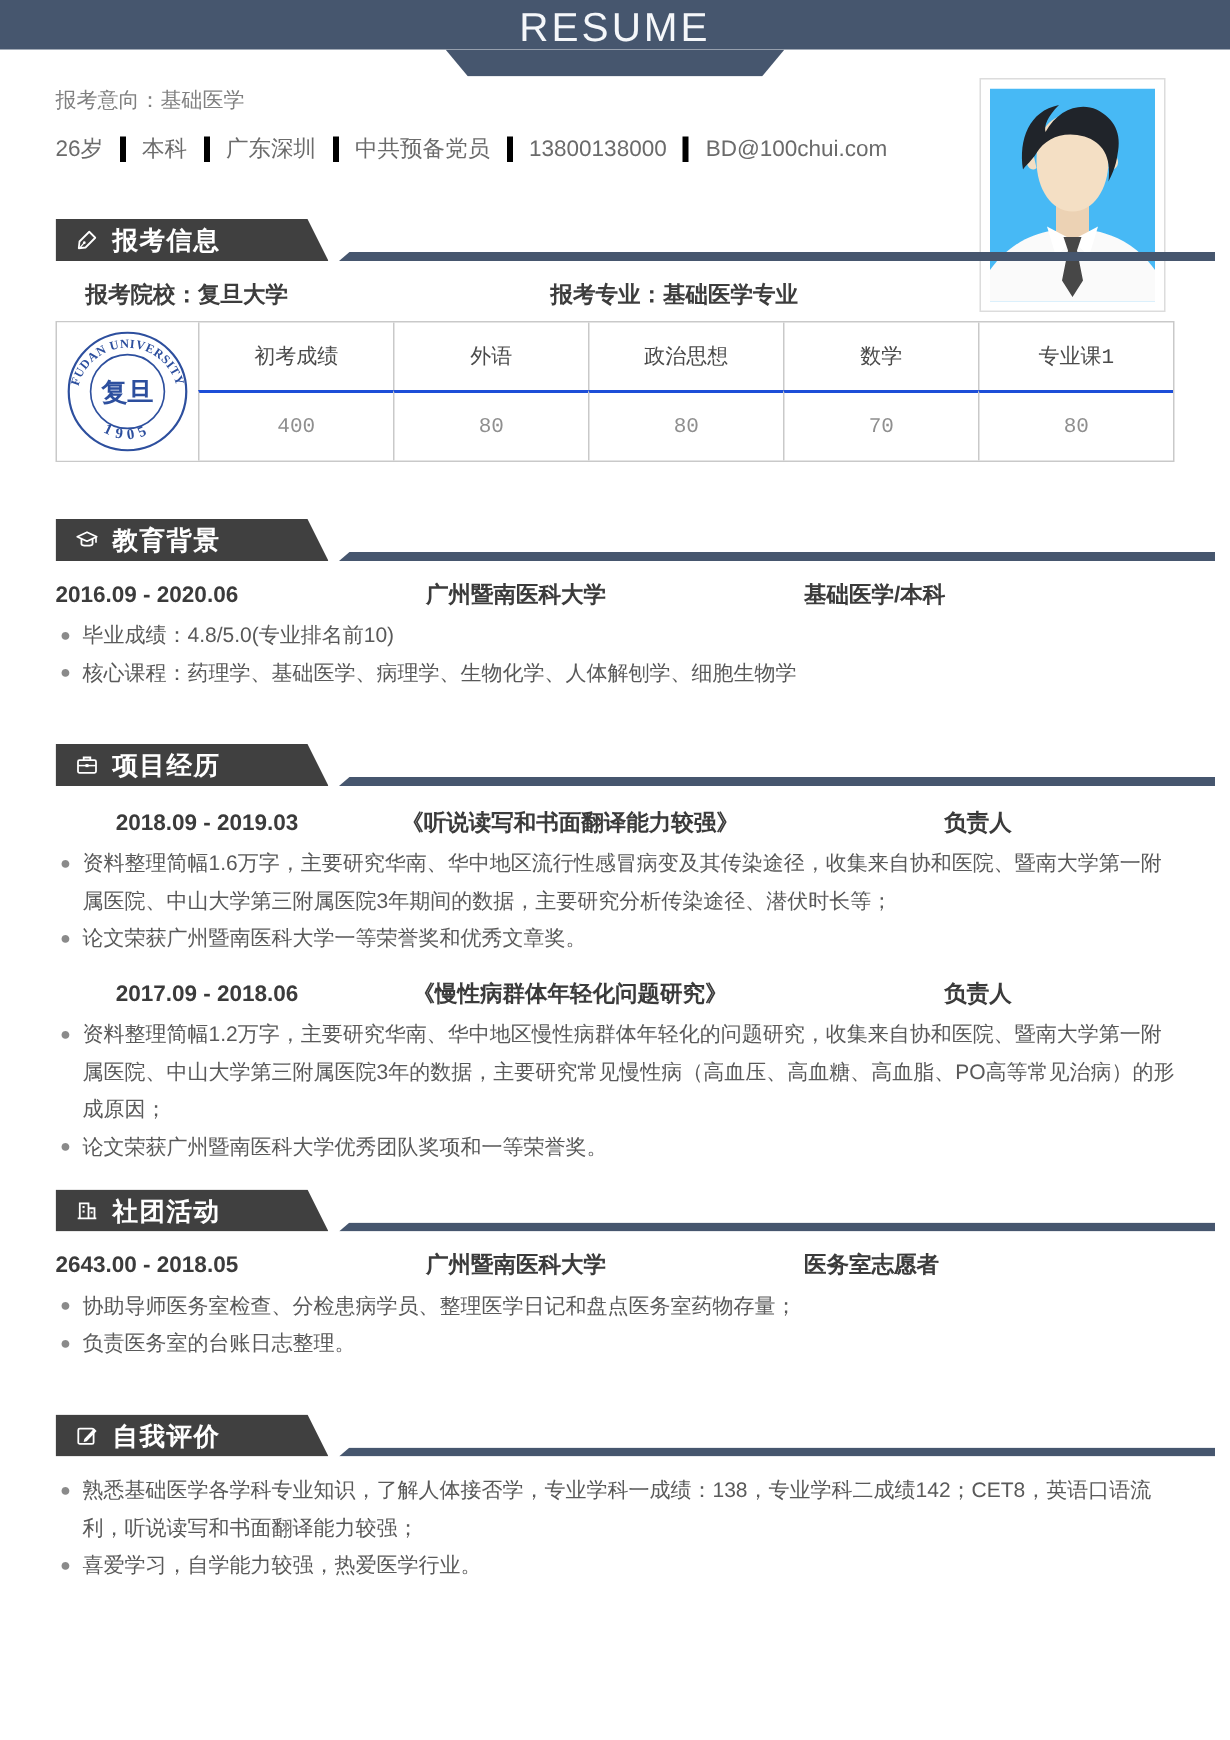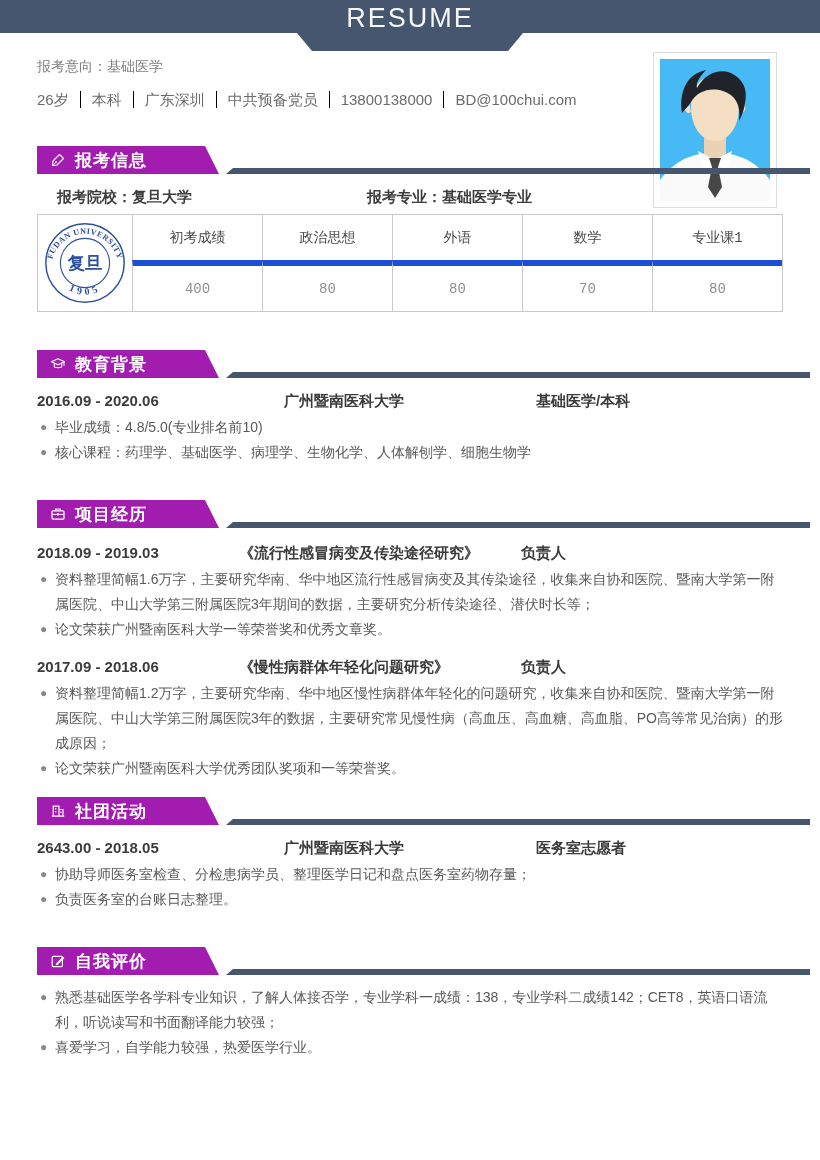--- a/index.html
+++ b/index.html
@@ -20,33 +20,33 @@
   .top-title{
     position:absolute;top:3px;left:0;width:100%;text-align:center;
     color:#f5f7fa;font-size:27px;font-weight:300;letter-spacing:2px;
   }
 
   
   .content{padding:0 37px;}
   .name{margin:0;padding-top:52px;font-size:32px;font-weight:400;color:#4e5f7a;line-height:38px;}
   .intent{margin:24px 0 0 0;font-size:14px;color:#808080;line-height:18px;}
   .info-line{margin:15px 0 0 0;font-size:15px;color:#6b6b6b;line-height:19px;}
-  .info-item{padding-right:11px;margin-right:11px;border-right:1px solid #000000;}
+  .info-item{padding-right:11px;margin-right:11px;border-right:4px solid #000000;}
   .info-item:last-child{border-right:none;padding-right:0;margin-right:0;}
 
   .photo{
     position:absolute;top:52px;right:43px;width:110px;height:142px;
     background:#ffffff;padding:6px;border:1px solid #dcdcdc;
   }
   .photo svg{display:block;}
 
   
   .sec-header{position:relative;height:28px;}
   .sec-banner{
-    position:absolute;left:0;top:0;width:182px;height:28px;background:#a21caf;
+    position:absolute;left:0;top:0;width:182px;height:28px;background:#404040;
     clip-path:polygon(0 0,168px 0,182px 100%,0 100%);
     display:flex;align-items:center;gap:9px;padding-left:13px;box-sizing:border-box;
     color:#ffffff;font-size:17px;font-weight:bold;letter-spacing:1px;
   }
   .sec-icon{width:16px;height:16px;display:inline-flex;}
   .sec-icon svg{width:16px;height:16px;}
   .sec-line{
     position:absolute;left:189px;right:-27px;bottom:0;height:6px;background:#46566e;
     clip-path:polygon(7px 0,100% 0,100% 100%,0 100%);
   }
@@ -66,28 +66,28 @@
     margin-top:8px;border:1px solid #c9c9c9;
   }
   .logo-cell{
     grid-row:1/3;display:flex;align-items:center;justify-content:center;background:#fff;
   }
   .score-cell{
     height:45px;display:flex;align-items:center;justify-content:center;
     border-left:1px solid #c9c9c9;font-size:14px;font-family:Liberation Mono, monospace;
   }
   .score-head{color:#4a4a4a;}
-  .score-val{border-top:6px solid #1d4ed8;color:#8f8f8f;}
+  .score-val{border-top:2px solid #1d4ed8;color:#8f8f8f;}
 
   
   .entry-row{
     display:grid;grid-template-columns:247px 252px 1fr;
     font-size:15px;font-weight:bold;color:#3b3b3b;line-height:19px;margin-top:13px;
   }
-  .entry-row.proj{grid-template-columns:202px 282px 1fr;margin-top:15px;}
+  .entry-row.proj{grid-template-columns:202px 282px 1fr;margin-top:15px;text-align:center;}
   .bullets{margin-top:5px;}
   .bullet{display:flex;padding-left:3px;}
   .bullet .dot{
     flex:0 0 15px;color:#8a8a8a;font-size:12px;line-height:25px;
   }
   .bullet .txt{flex:1;font-size:14px;color:#595959;line-height:25px;}
 
   .proj-block{margin-bottom:3px;}
 </style>
 </head>
@@ -149,22 +149,22 @@
             <path id="arcB" d="M 14 57 A 32.5 32.5 0 0 0 76 57"></path>
           </defs>
           <circle cx="45" cy="45" r="43" fill="none" stroke="#2d4f9e" stroke-width="1.6"></circle>
           <circle cx="45" cy="45" r="27" fill="none" stroke="#2d4f9e" stroke-width="1.2"></circle>
           <text font-size="9" fill="#2d4f9e" letter-spacing="0.5" font-weight="bold"><textPath href="#arcT" startOffset="50%" text-anchor="middle">FUDAN UNIVERSITY</textPath></text>
           <text font-size="11" fill="#2d4f9e" letter-spacing="4" font-weight="bold"><textPath href="#arcB" startOffset="50%" text-anchor="middle">1905</textPath></text>
           <text x="45" y="52" font-size="19" fill="#2d4f9e" text-anchor="middle" font-weight="bold">复旦</text>
         </svg>
       </div>
       <div class="score-cell score-head">初考成绩</div>
+      <div class="score-cell score-head">外语</div>
       <div class="score-cell score-head">政治思想</div>
-      <div class="score-cell score-head">外语</div>
       <div class="score-cell score-head">数学</div>
       <div class="score-cell score-head">专业课1</div>
       <div class="score-cell score-val">400</div>
       <div class="score-cell score-val">80</div>
       <div class="score-cell score-val">80</div>
       <div class="score-cell score-val">70</div>
       <div class="score-cell score-val">80</div>
     </div>
 
     <div class="sec-header mt-sec2">
@@ -208,21 +208,21 @@
             </svg>
         </span>
         <span class="sec-title">项目经历</span>
       </div>
       <div class="sec-line"></div>
     </div>
 
     <div class="proj-block">
       <div class="entry-row proj">
         <span>2018.09 - 2019.03</span>
-        <span>《流行性感冒病变及传染途径研究》</span>
+        <span>《听说读写和书面翻译能力较强》</span>
         <span>负责人</span>
       </div>
       <div class="bullets">
         <div class="bullet">
             <span class="dot">●</span>
             <span class="txt">资料整理简幅1.6万字，主要研究华南、华中地区流行性感冒病变及其传染途径，收集来自协和医院、暨南大学第一附属医院、中山大学第三附属医院3年期间的数据，主要研究分析传染途径、潜伏时长等；</span>
           </div>
         <div class="bullet">
             <span class="dot">●</span>
             <span class="txt">论文荣获广州暨南医科大学一等荣誉奖和优秀文章奖。</span>

